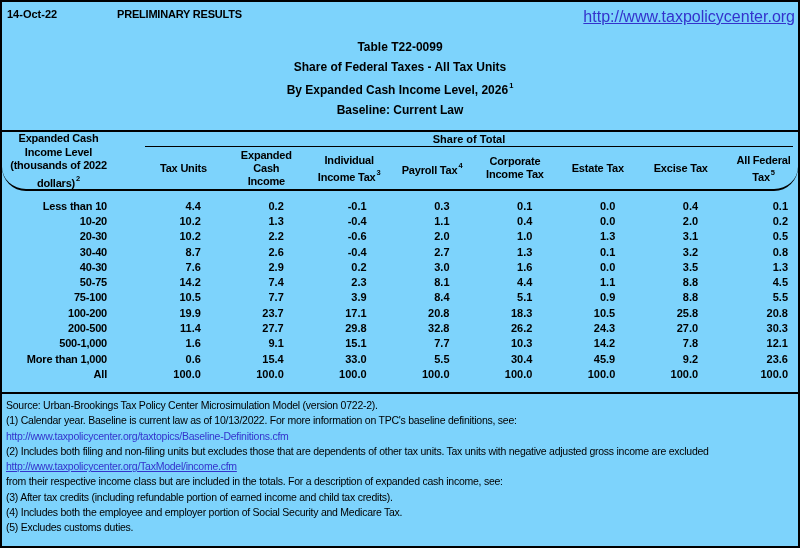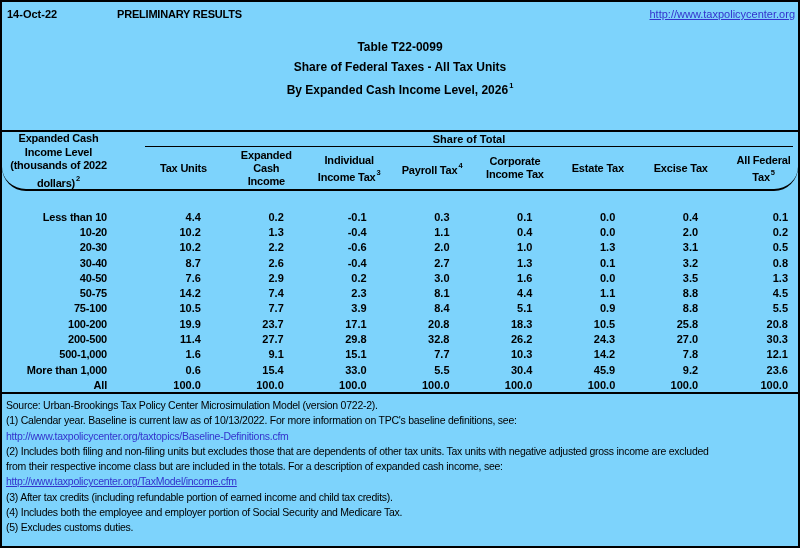--- a/index.html
+++ b/index.html
@@ -10,40 +10,40 @@
     border:2px solid #000;
     background:#7dd3fc;
     font-family:"Liberation Sans","DejaVu Sans",sans-serif;
     color:#000;
     overflow:hidden;
   }
   
   .topbar{position:absolute;top:0;left:0;width:100%;height:24px;}
   .date{position:absolute;left:5px;top:6px;font-size:11px;font-weight:bold;}
   .prelim{position:absolute;left:115px;top:6px;font-size:11px;font-weight:bold;letter-spacing:-0.2px;}
-  .toplink{position:absolute;right:3px;top:6px;font-size:11px;}
+  .toplink{position:absolute;right:3px;top:6px;font-size:16px;}
   .link{color:#3333CC;text-decoration:none;cursor:pointer;}
   .link.u{text-decoration:underline;}
   
   .titles{position:absolute;top:35px;left:0;width:100%;text-align:center;
           font-size:12px;font-weight:bold;line-height:20px;}
   sup{font-size:7.5px;font-weight:bold;position:relative;top:-1px;margin-left:1px;}
   
   .table{position:absolute;top:128px;left:0;width:100%;height:264px;
          box-sizing:border-box;border-top:2px solid #000;border-bottom:2px solid #000;}
   .thead{display:grid;grid-template-columns:133px 1fr;height:57px;border-bottom:2px solid #000;border-radius:24px;}
   .rowhead{display:flex;flex-direction:column;justify-content:center;text-align:center;
            font-size:11px;font-weight:bold;line-height:13.5px;padding-right:20px;letter-spacing:-0.2px;}
   .spancol{display:flex;flex-direction:column;}
   .spanlabel{height:14px;line-height:14px;text-align:center;font-size:11px;font-weight:bold;
              border-bottom:1.5px solid #000;margin-left:10px;margin-right:5px;padding-bottom:0;}
   .colheads{flex:1;display:grid;grid-template-columns:repeat(8,1fr);align-items:center;}
   .col-head{text-align:center;font-size:11px;font-weight:bold;line-height:13px;
             padding-left:14px;letter-spacing:-0.2px;}
-  .tbody{padding-top:18px;}
+  .tbody{padding-top:7px;}
   .trow{display:grid;grid-template-columns:133px repeat(8,1fr);height:15.3px;align-items:center;
         font-size:11px;font-weight:bold;}
   .rlabel{text-align:right;padding-right:28px;white-space:nowrap;letter-spacing:-0.2px;}
   .val{text-align:right;padding-right:17px;}
   .trow .val:last-child{padding-right:10px;}
   
   .footnotes{position:absolute;top:392px;left:0;width:100%;box-sizing:border-box;
              padding:4px 4px 0 4px;font-size:10.5px;line-height:15.3px;letter-spacing:-0.25px;}
   .fline{white-space:nowrap;}
 </style>
@@ -55,20 +55,21 @@
   <div class="topbar">
     <span class="date">14-Oct-22</span>
     <span class="prelim">PRELIMINARY RESULTS</span>
     <a class="toplink link u" href="#">http://www.taxpolicycenter.org</a>
   </div>
 
   <div class="titles">
     <div>Table T22-0099</div>
     <div>Share of Federal Taxes - All Tax Units</div>
     <div><span>By Expanded Cash Income Level, 2026</span><sup>1</sup></div>
+    <div>Baseline: Current Law</div>
   </div>
 
   <div class="table">
     <div class="thead">
       <div class="rowhead" id="rowhead-cell">
           <div>Expanded Cash</div>
           <div>Income Level</div>
           <div>(thousands of 2022</div>
           <div>dollars)<sup>2</sup></div>
         </div>
@@ -145,21 +146,21 @@
           <div class="val">8.7</div>
           <div class="val">2.6</div>
           <div class="val">-0.4</div>
           <div class="val">2.7</div>
           <div class="val">1.3</div>
           <div class="val">0.1</div>
           <div class="val">3.2</div>
           <div class="val">0.8</div>
         </div>
         <div class="trow">
-          <div class="rlabel">40-50</div>
+          <div class="rlabel">40-30</div>
           <div class="val">7.6</div>
           <div class="val">2.9</div>
           <div class="val">0.2</div>
           <div class="val">3.0</div>
           <div class="val">1.6</div>
           <div class="val">0.0</div>
           <div class="val">3.5</div>
           <div class="val">1.3</div>
         </div>
         <div class="trow">
@@ -240,20 +241,20 @@
           <div class="val">100.0</div>
         </div>
       </div>
   </div>
 
   <div class="footnotes" id="footnotes">
       <div class="fline">Source: Urban-Brookings Tax Policy Center Microsimulation Model (version 0722-2).</div>
       <div class="fline">(1) Calendar year. Baseline is current law as of 10/13/2022. For more information on TPC's baseline definitions, see:</div>
       <div class="fline"><a href="#" class="link">http://www.taxpolicycenter.org/taxtopics/Baseline-Definitions.cfm</a></div>
       <div class="fline">(2) Includes both filing and non-filing units but excludes those that are dependents of other tax units. Tax units with negative adjusted gross income are excluded</div>
+      <div class="fline"><a href="#" class="link u">http://www.taxpolicycenter.org/TaxModel/income.cfm</a></div>
       <div class="fline">from their respective income class but are included in the totals. For a description of expanded cash income, see:</div>
-      <div class="fline"><a href="#" class="link u">http://www.taxpolicycenter.org/TaxModel/income.cfm</a></div>
       <div class="fline">(3) After tax credits (including refundable portion of earned income and child tax credits).</div>
       <div class="fline">(4) Includes both the employee and employer portion of Social Security and Medicare Tax.</div>
       <div class="fline">(5) Excludes customs duties.</div>
     </div>
 
 </div>
 
 </body></html>

